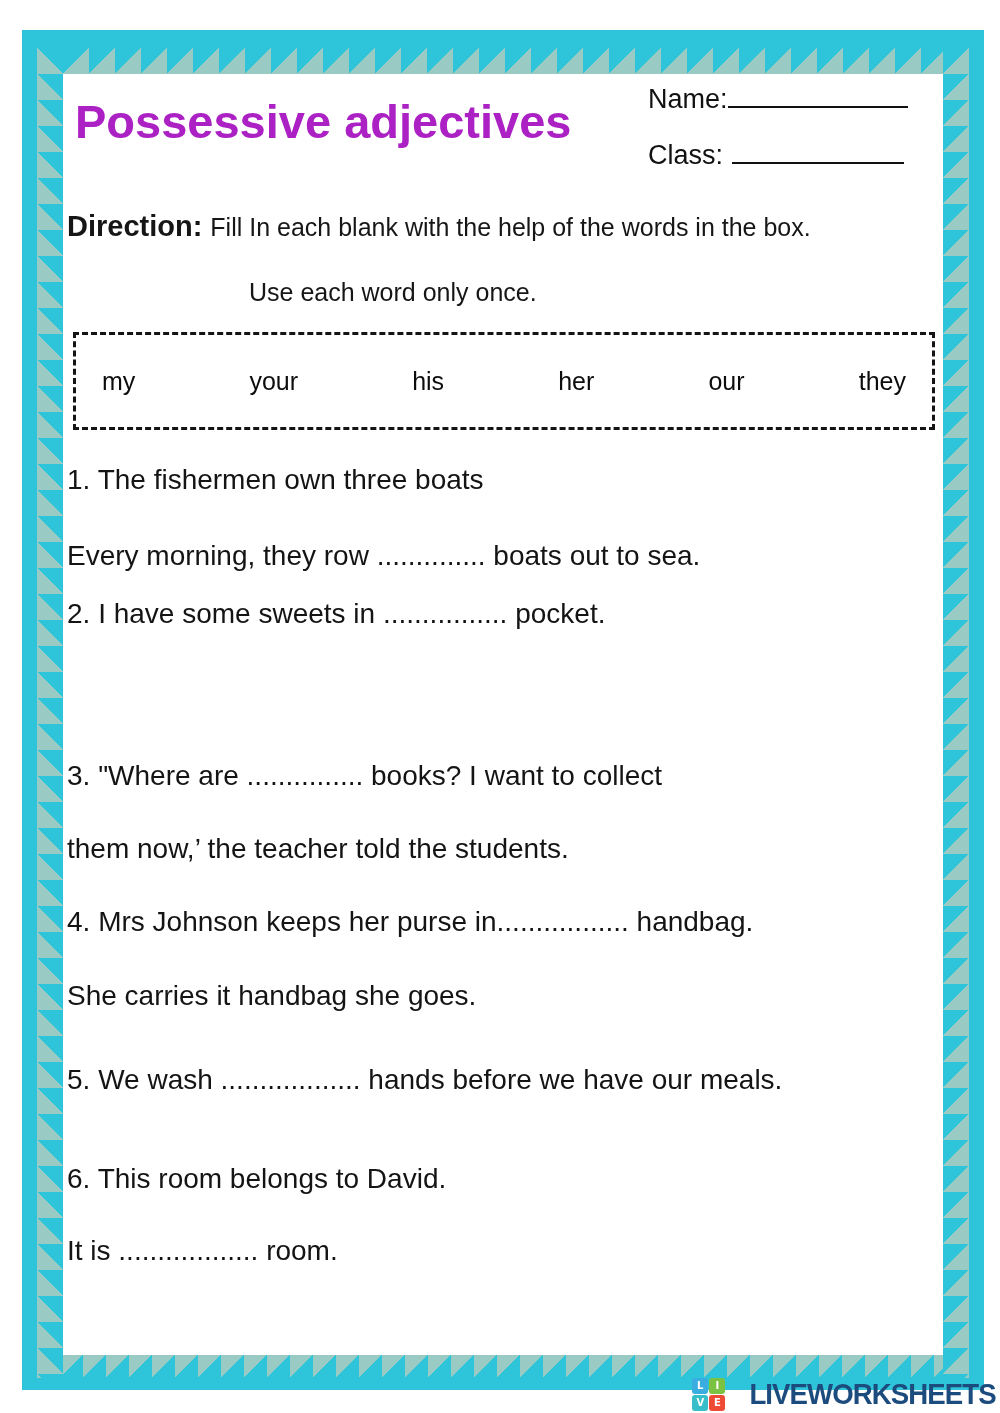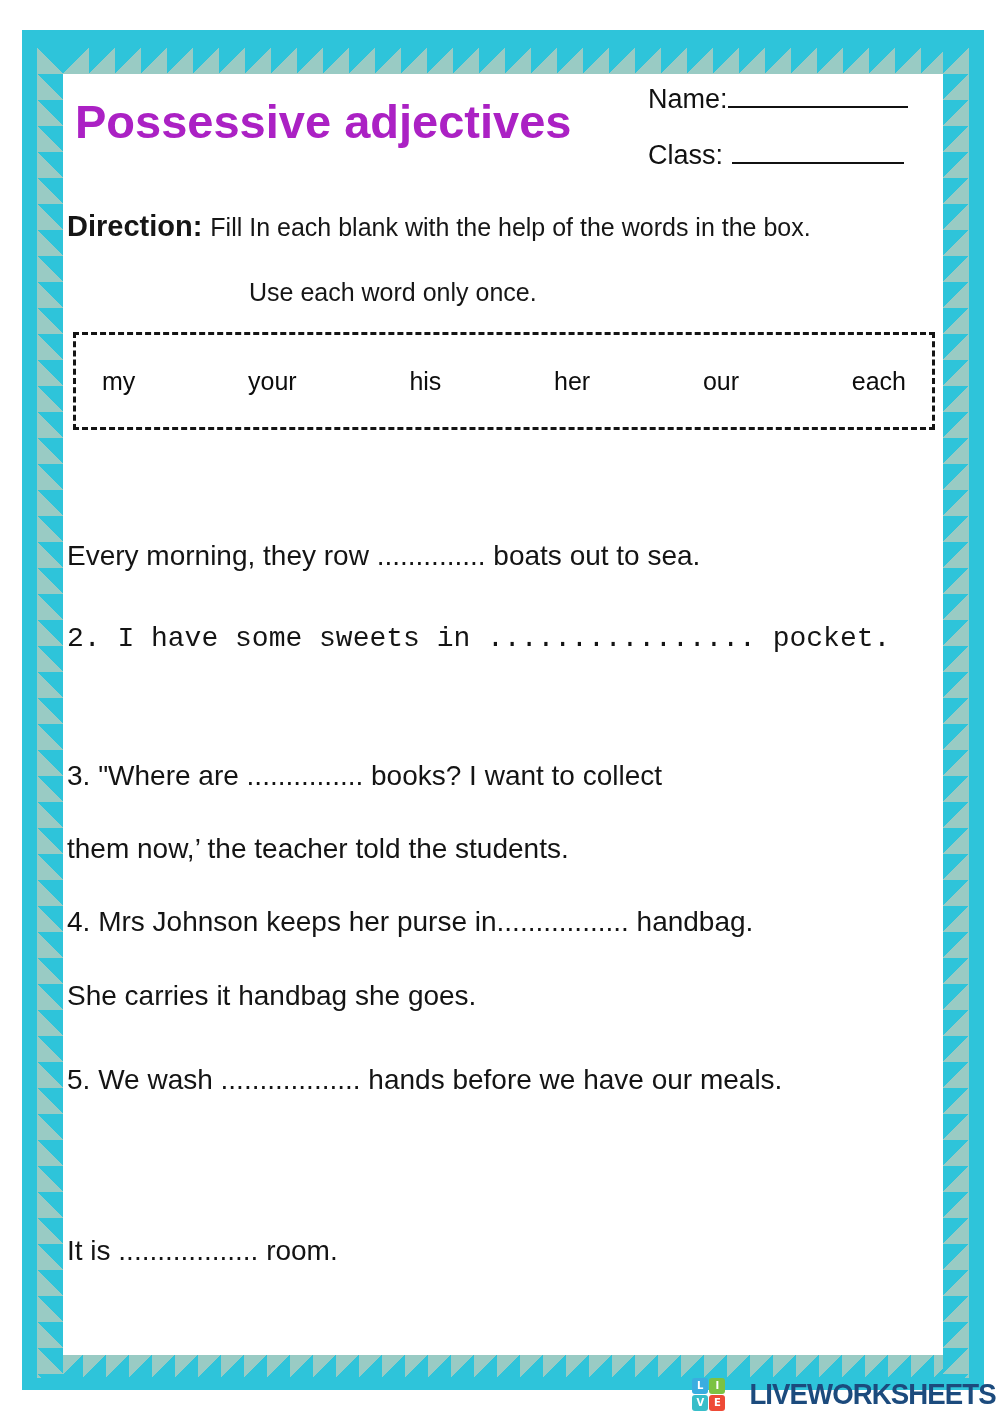--- a/index.html
+++ b/index.html
@@ -52,21 +52,21 @@
 
   .word-box {
     position:absolute; left:10px; top:258px; width:862px; height:98px;
     border:3px dashed #141414;
     display:flex; align-items:center; justify-content:space-between;
     padding:0 26px;
   }
   .word-box .word { font-size:25px; font-weight:normal; color:#0d0d0d; }
 
   .line { position:absolute; left:4px; font-size:28px; color:#141414; white-space:nowrap; }
-  .l0 { top:390px; } .l1 { top:466px; } .l2 { top:549px;font-family:Liberation Mono, monospace; } .l3 { top:612px; }
+  .l0 { top:390px; } .l1 { top:466px; } .l2 { top:524px; } .l3 { top:612px; }
   .l4 { top:686px; } .l5 { top:759px; } .l6 { top:832px; } .l7 { top:906px; }
   .l8 { top:990px; } .l9 { top:1089px; } .l10 { top:1161px; }
 
   .footer-site {
     position:absolute; left:0; right:0; top:1248px; text-align:center;
     font-family:"DejaVu Serif", serif; font-style:italic;
     font-size:31px; color:#1c1c1c; letter-spacing:1px; z-index:5;
   }
 
   
@@ -117,30 +117,32 @@
     </div>
 
     <div class="use-row">Use each word only once.</div>
 
     <div class="word-box">
       <span class="word">my</span>
       <span class="word">your</span>
       <span class="word">his</span>
       <span class="word">her</span>
       <span class="word">our</span>
-      <span class="word">each</span>
+      <span class="word">they</span>
     </div>
 
+    <div class="line l0">1. The fishermen own three boats</div>
     <div class="line l1">Every morning, they row ..............  boats out to sea.</div>
     <div class="line l2">2. I have some sweets in ................ pocket.</div>
     <div class="line l4">3. "Where are ............... books? I want to collect</div>
     <div class="line l5">them now,’ the teacher told the students.</div>
     <div class="line l6">4. Mrs Johnson keeps her purse in................. handbag.</div>
     <div class="line l7">She carries it handbag she goes.</div>
     <div class="line l8">5. We wash .................. hands before we have our meals.</div>
+    <div class="line l9">6. This room belongs to David.</div>
     <div class="line l10">It is .................. room.</div>
 
   </div>
 
 
   <div class="lw-logo">
     <span class="lw-squares">
       <span style="background-color: rgb(58, 173, 224);">L</span>
       <span style="background-color: rgb(124, 194, 66);">I</span>
       <span style="background-color: rgb(56, 190, 201);">V</span>

